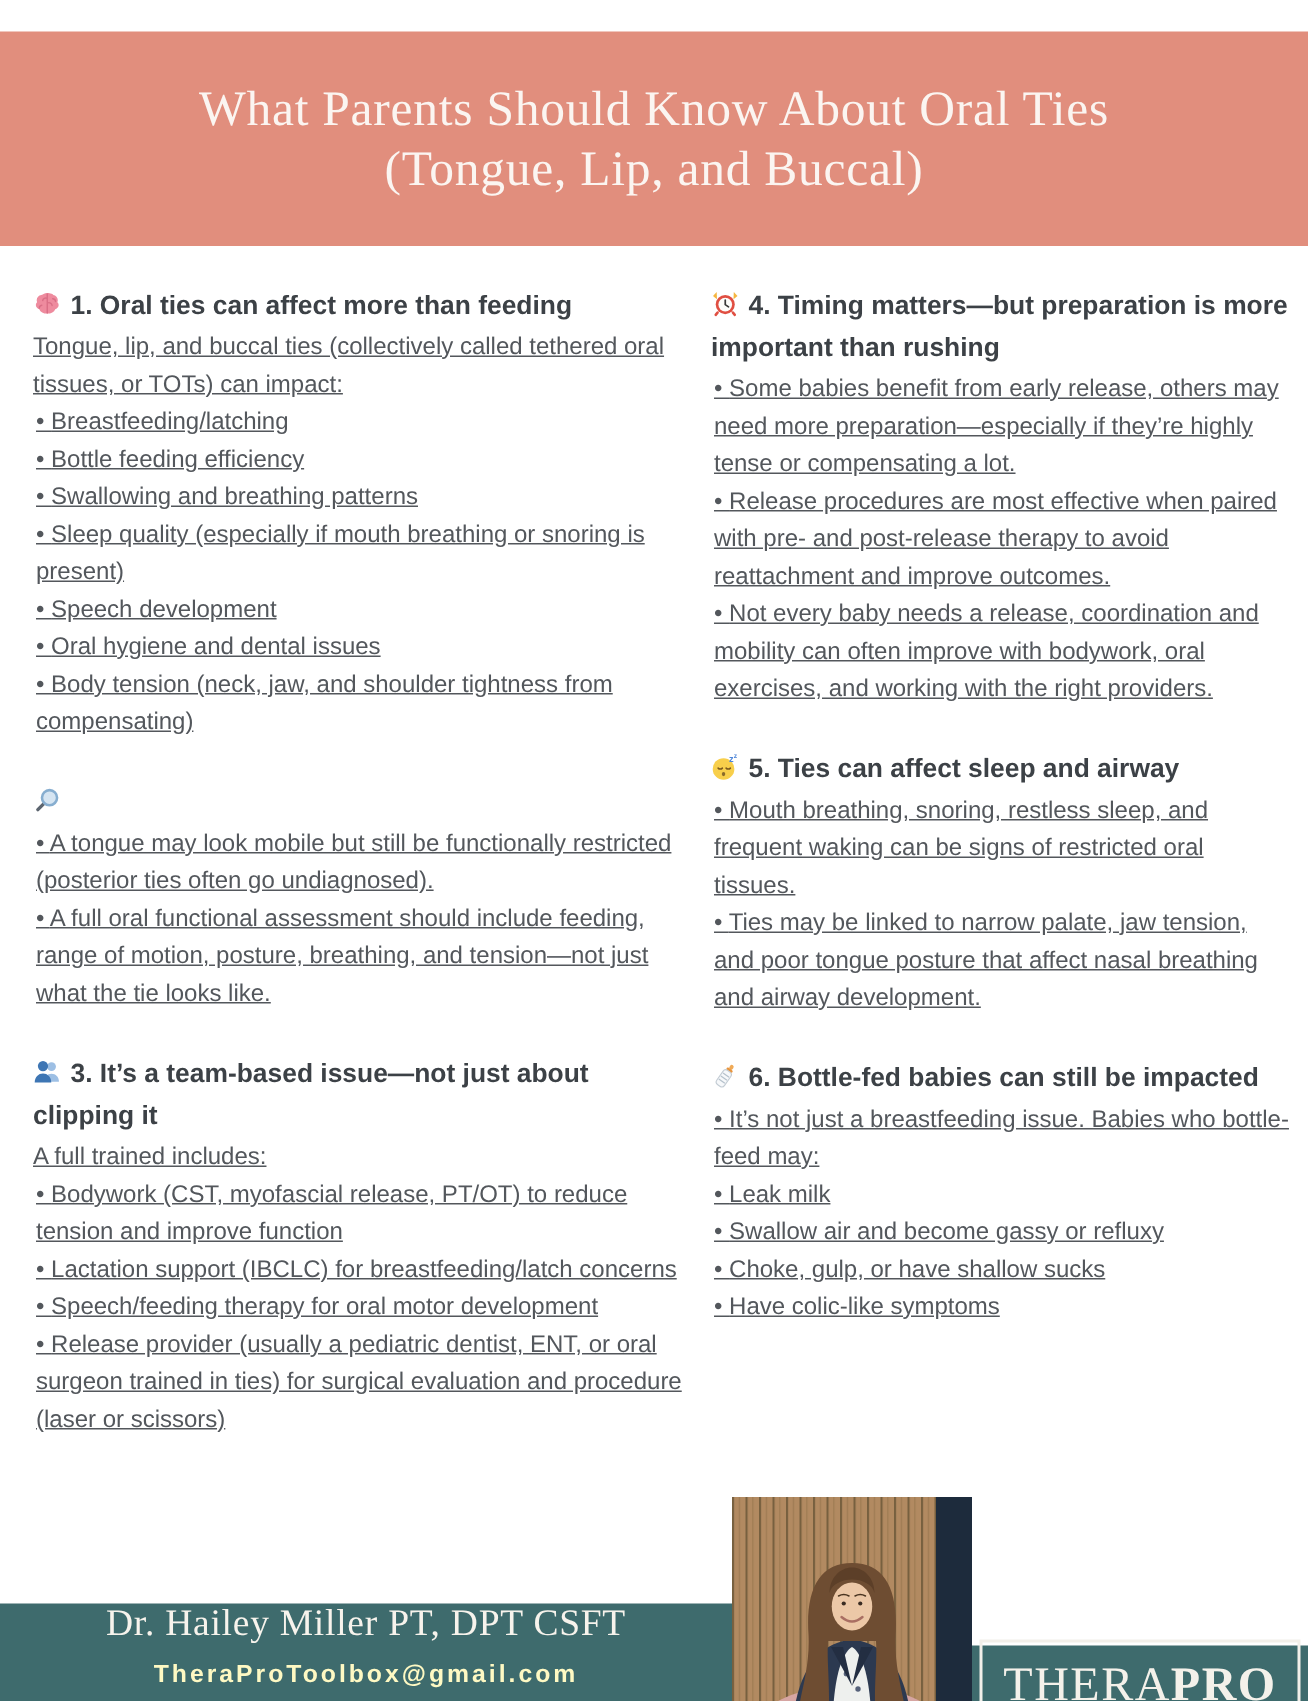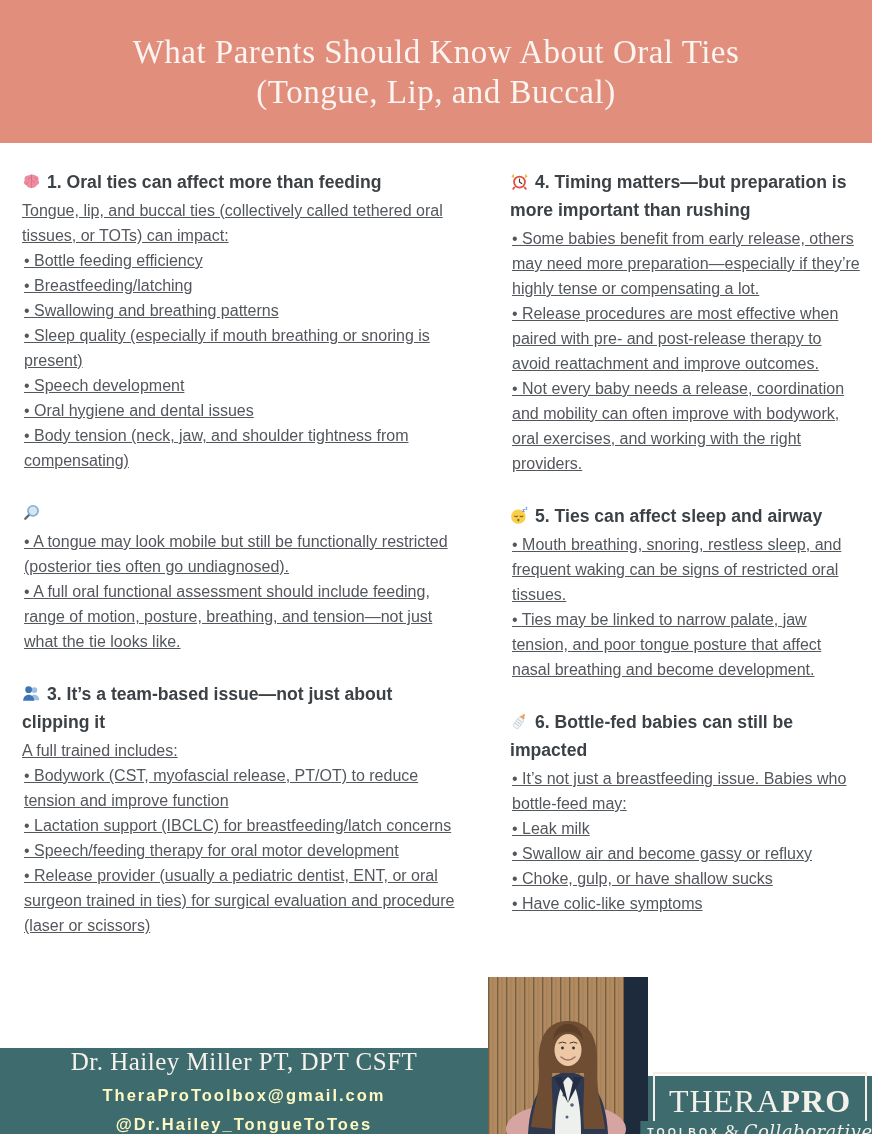--- a/index.html
+++ b/index.html
@@ -15,36 +15,36 @@
     width:872px;height:1134px;
     background:#ffffff;
     font-family:"Liberation Sans","DejaVu Sans",sans-serif;
     position:relative;overflow:hidden;
   }
   .page{width:872px;height:1134px;position:relative;}
 
   
   .banner{
     height:143px;background:var(--header-bg);
-    display:flex;align-items:center;justify-content:center;
+    display:flex;align-items:center;justify-content:center;margin-top:21px;
   }
   .title{
     text-align:center;color:var(--title-color);
     font-family:"Liberation Serif","DejaVu Serif",serif;
     font-size:33px;font-weight:500;line-height:40px;letter-spacing:.5px;
   }
   .title .tl{display:block;}
 
   
   .content{
-    display:flex;gap:20px;
+    display:flex;gap:10px;
     padding:25px 12px 0 22px;
   }
   .col.left{width:442px;flex:0 0 442px;}
-  .col.right{flex:1;margin-left:26px;}
+  .col.right{flex:1;}
   .sec{margin-bottom:26px;}
   .sec-h{
     margin:0 0 2px 0;
     font-size:17.6px;font-weight:bold;line-height:28px;
     color:var(--heading-color);
   }
   .emoji{
     display:inline-block;width:19px;height:19px;
     margin-right:6px;vertical-align:-3px;
   }
@@ -118,22 +118,22 @@
 
     <div class="col left">
 
       <section class="sec">
         <h2 class="sec-h"><span class="emoji"><svg viewBox="0 0 20 20">
                 <path d="M10 2.5c-2 0-2.6 1-4.2 1.3C4 4.1 2.6 5.4 2.6 7.4c0 .9.3 1.6.3 1.6s-1 .8-.9 2.1c.1 1.6 1.3 2.4 2.4 2.7.8 2 2.8 3.1 5.6 3.1s4.8-1.1 5.6-3.1c1.1-.3 2.3-1.1 2.4-2.7.1-1.3-.9-2.1-.9-2.1s.3-.7.3-1.6c0-2-1.4-3.3-3.2-3.6C14.6 3.5 12 2.5 10 2.5z" fill="#ee8b9e"></path>
                 <path d="M10 3.2v13.3M10 6.2c-1.5-.6-3 .2-3.2 1.6M10 9.5c1.6-.7 3.3.1 3.4 1.7M6.2 11c-1.2.2-1.8 1-1.7 2M13.8 6.5c1.2.1 2 .9 2 2" stroke="#d96f86" stroke-width="1" fill="none" stroke-linecap="round"></path>
               </svg></span><span>1. Oral ties can affect more than feeding</span></h2>
         <p class="body">Tongue, lip, and buccal ties (collectively called tethered oral tissues, or TOTs) can impact:</p>
         <div>
+            <p class="body bullet">Breastfeeding/latching</p>
             <p class="body bullet">Bottle feeding efficiency</p>
-            <p class="body bullet">Breastfeeding/latching</p>
             <p class="body bullet">Swallowing and breathing patterns</p>
             <p class="body bullet">Sleep quality (especially if mouth breathing or snoring is present)</p>
             <p class="body bullet">Speech development</p>
             <p class="body bullet">Oral hygiene and dental issues</p>
             <p class="body bullet">Body tension (neck, jaw, and shoulder tightness from compensating)</p>
           </div>
       </section>
 
       <section class="sec">
         <h2 class="sec-h"><span class="emoji"><svg viewBox="0 0 20 20">
@@ -189,21 +189,21 @@
       <section class="sec">
         <h2 class="sec-h"><span class="emoji"><svg viewBox="0 0 20 20">
                 <circle cx="8.8" cy="11.2" r="7.6" fill="#f8cf4b"></circle>
                 <path d="M5 10.6c.8.9 2.2.9 3 0M10.6 10.6c.8.9 2.2.9 3 0" stroke="#7a5a1e" stroke-width="1.1" fill="none" stroke-linecap="round"></path>
                 <ellipse cx="8.8" cy="14.8" rx="1.2" ry="1.5" fill="#8a6a2a"></ellipse>
                 <text x="12.6" y="6.2" font-size="6.5" font-weight="bold" fill="#4f86d8" font-family="sans-serif">z</text>
                 <text x="16" y="3.8" font-size="4.8" font-weight="bold" fill="#4f86d8" font-family="sans-serif">z</text>
               </svg></span><span>5. Ties can affect sleep and airway</span></h2>
         <div>
             <p class="body bullet">Mouth breathing, snoring, restless sleep, and frequent waking can be signs of restricted oral tissues.</p>
-            <p class="body bullet">Ties may be linked to narrow palate, jaw tension, and poor tongue posture that affect nasal breathing and become development.</p>
+            <p class="body bullet">Ties may be linked to narrow palate, jaw tension, and poor tongue posture that affect nasal breathing and airway development.</p>
           </div>
       </section>
 
       <section class="sec">
         <h2 class="sec-h"><span class="emoji"><svg viewBox="0 0 20 20">
                 <g transform="rotate(35 10 10)">
                   <ellipse cx="10" cy="2.4" rx="1.4" ry="1.8" fill="#f0aa57"></ellipse>
                   <rect x="7.6" y="3.8" width="4.8" height="1.9" rx="0.7" fill="#e8953e"></rect>
                   <rect x="6.7" y="5.7" width="6.6" height="12.2" rx="2.4" fill="#f6f8fa" stroke="#c3ccd4" stroke-width="0.8"></rect>
                   <path d="M7.4 9h5.2M7.4 11.6h5.2M7.4 14.2h5.2" stroke="#b6c2cc" stroke-width="0.9"></path>

